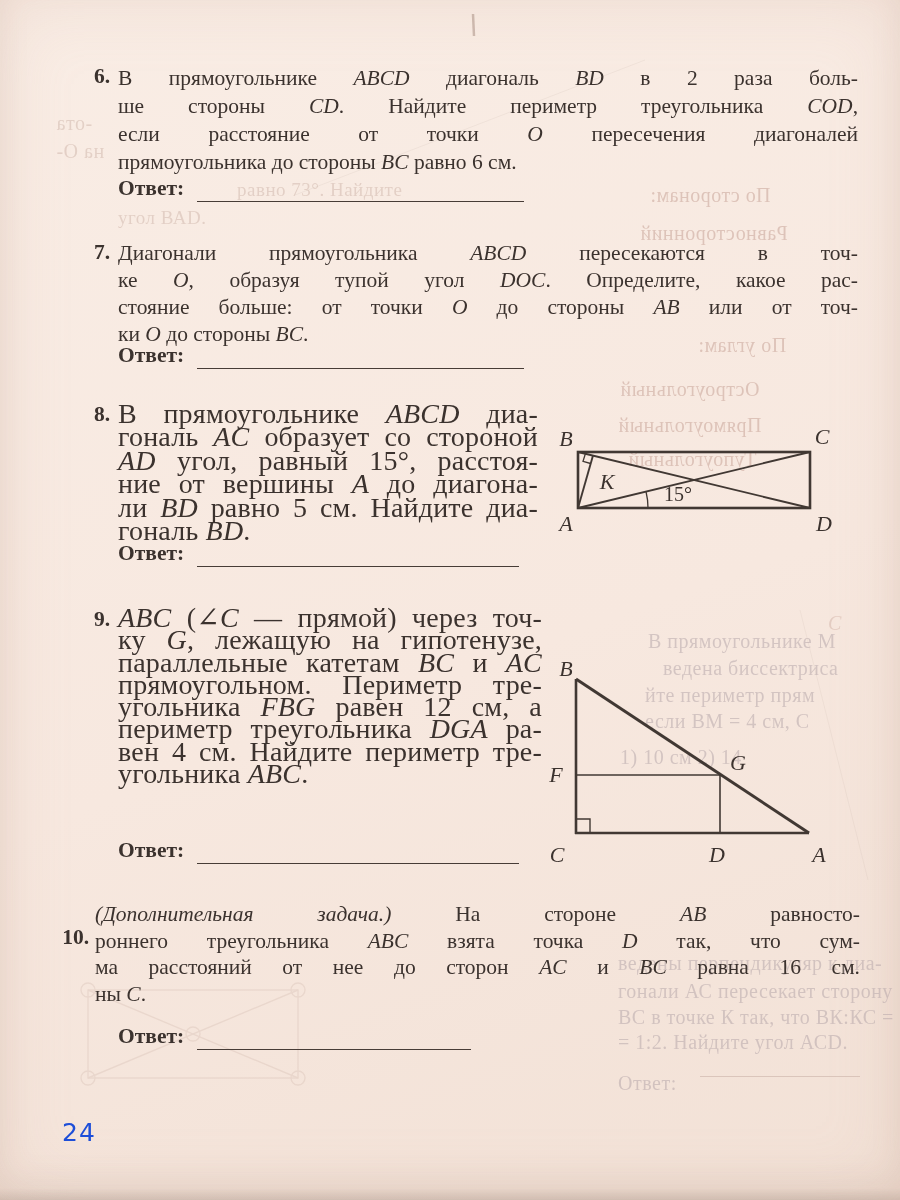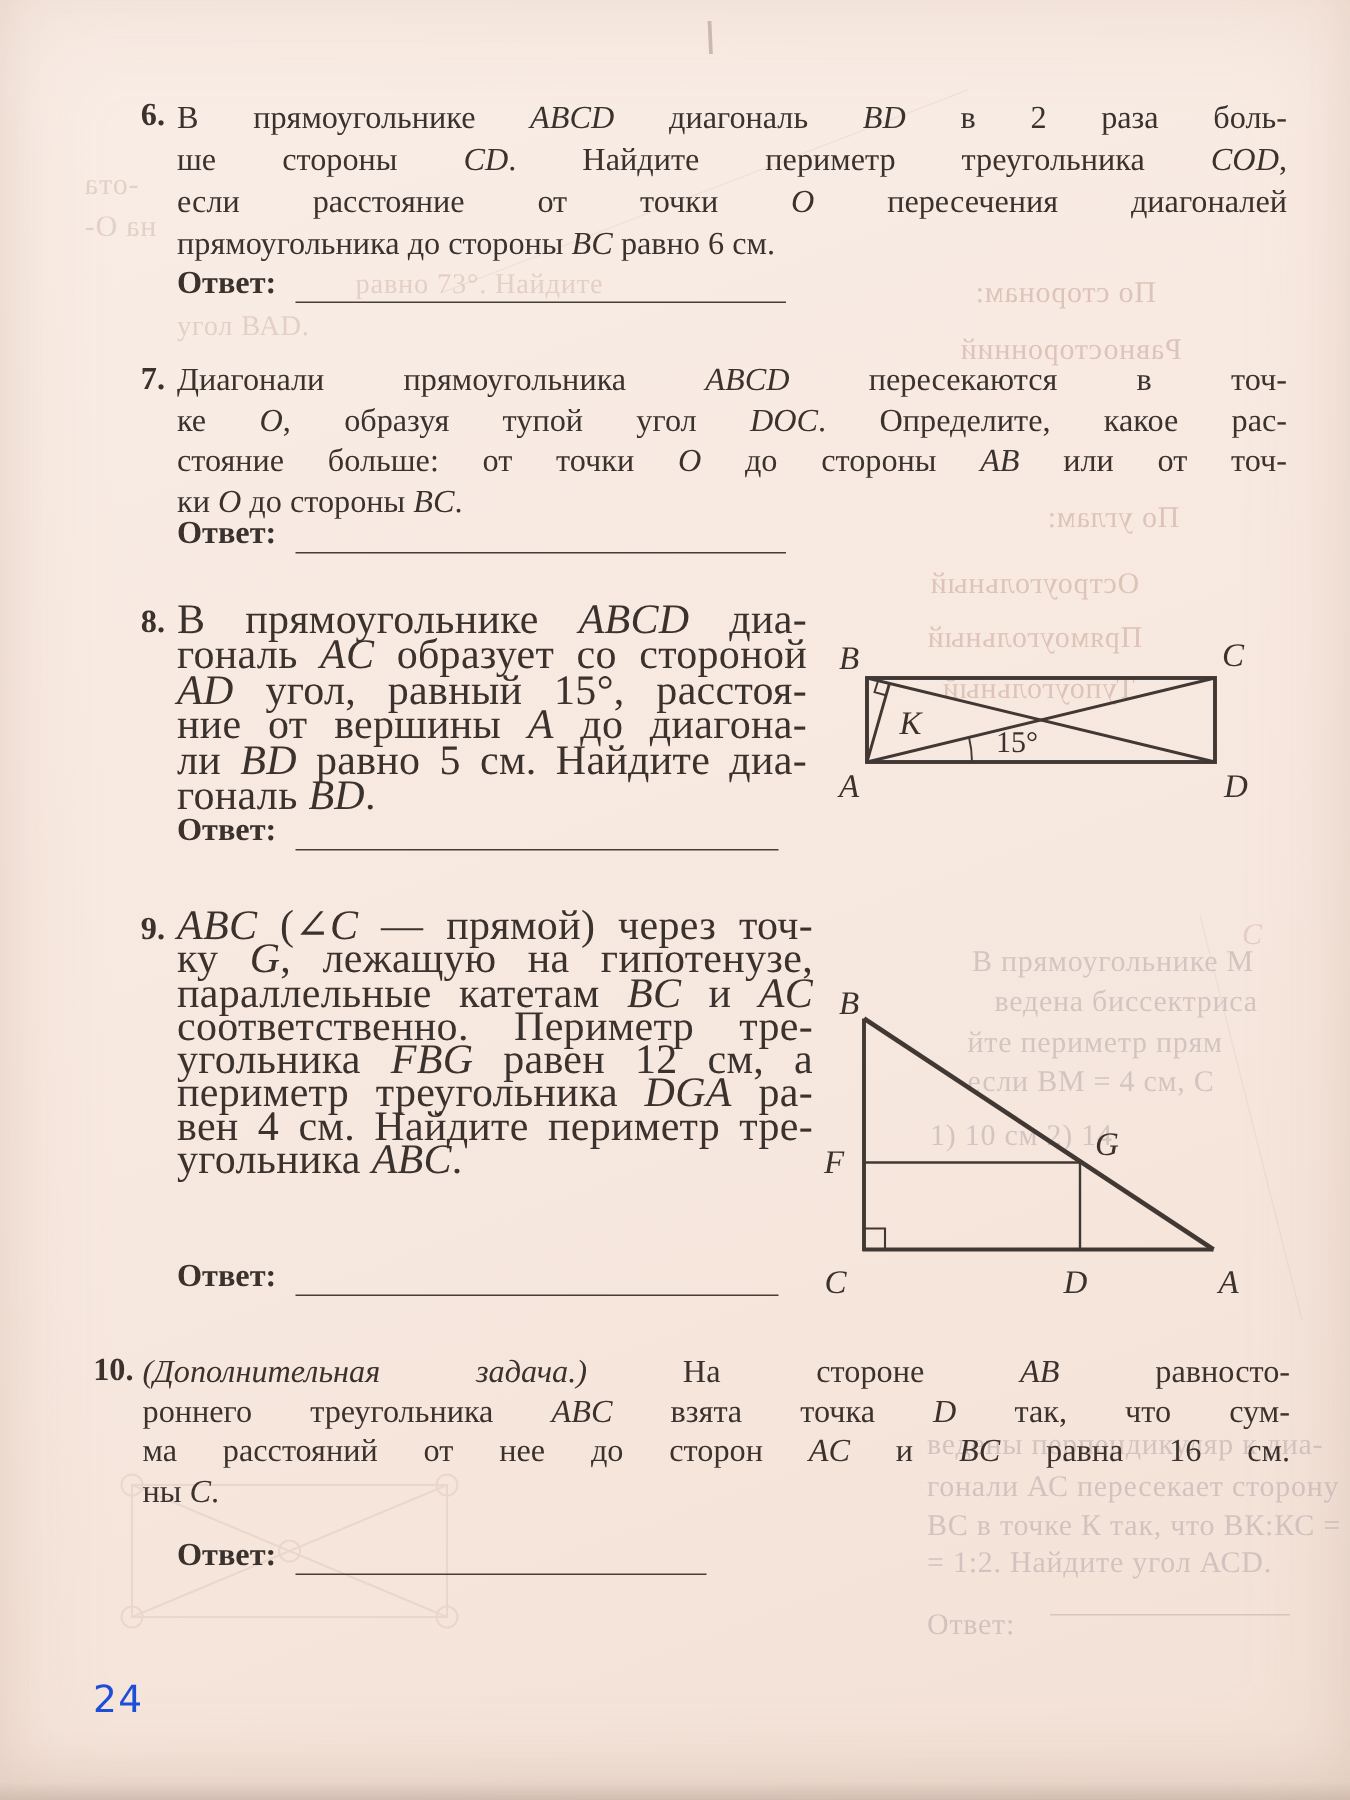--- a/index.html
+++ b/index.html
@@ -14,21 +14,21 @@
     content:"";position:absolute;inset:0;pointer-events:none;
     box-shadow:inset 0 0 70px rgba(205,165,145,.22), inset 0 -18px 30px rgba(150,125,110,.12);
   }
   .bottom-shade{position:absolute;left:0;right:0;bottom:0;height:12px;
     background:linear-gradient(180deg,rgba(120,105,95,0),rgba(120,105,95,.20));}
 
   
   .problem{position:absolute;z-index:3;}
   .pnum{position:absolute;left:-42px;width:34px;text-align:right;
         font-weight:bold;font-size:21.5px;line-height:inherit;}
-  .p10 .pnum{left:-44px;width:38px;}
+  .p10 .pnum{left:-44px;width:38px;margin-top:24px;}
   .ptext .pline{
     font-size:21.5px;line-height:var(--lh,28px);
     text-align:justify;text-align-last:justify;
   }
   .ptext .pline:last-child{text-align-last:left;}
   .narrow .ptext .pline{font-size:28px;letter-spacing:.2px;}
 
   
   .answer{position:absolute;left:118px;display:flex;align-items:flex-end;z-index:3;}
   .alabel{font-weight:bold;font-size:21.5px;line-height:1.15;padding-bottom:1px;}
@@ -176,21 +176,21 @@
     <span class="alabel">Ответ:</span>
     <span class="aline" style="width:322px;"></span>
   </div>
 
   <section class="problem narrow" style="top:607px;left:118px;width:424px;--lh:22.3px;">
     <span class="pnum">9.</span>
     <div class="ptext">
         <div class="pline"><i>ABC</i> (∠<i>C</i> — прямой) через точ-</div>
         <div class="pline">ку <i>G</i>, лежащую на гипотенузе,</div>
         <div class="pline">параллельные катетам <i>BC</i> и <i>AC</i></div>
-        <div class="pline">соответственно. Периметр тре-</div>
+        <div class="pline">прямоугольном. Периметр тре-</div>
         <div class="pline">угольника <i>FBG</i> равен 12 см, а</div>
         <div class="pline">периметр треугольника <i>DGA</i> ра-</div>
         <div class="pline">вен 4 см. Найдите периметр тре-</div>
         <div class="pline">угольника <i>ABC</i>.</div>
       </div>
   </section>
   <div class="answer" style="top:838px;">
     <span class="alabel">Ответ:</span>
     <span class="aline" style="width:322px;"></span>
   </div>

